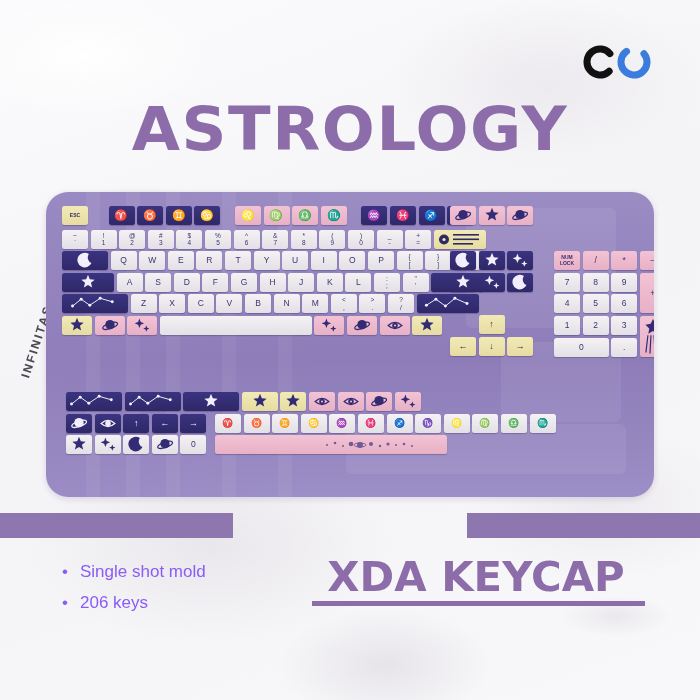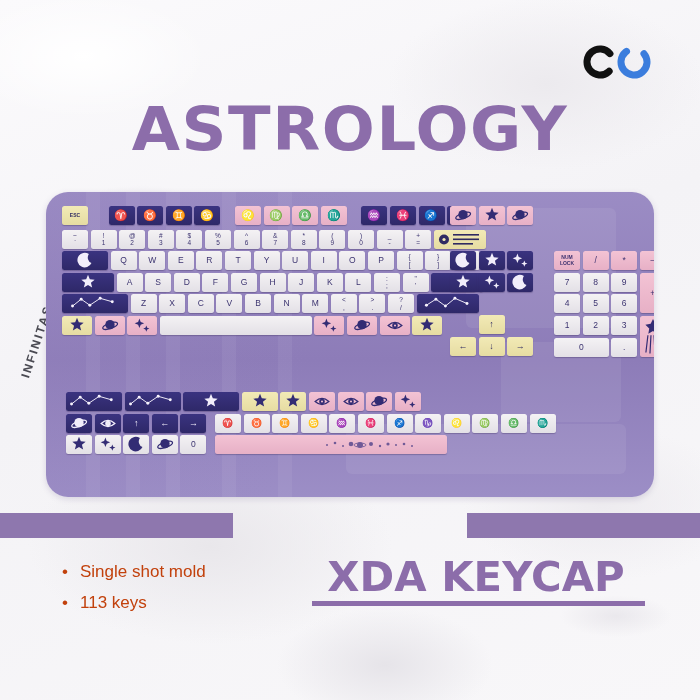--- a/index.html
+++ b/index.html
@@ -185,21 +185,21 @@
     width: 300px;
     margin: 0;
     padding: 0;
     list-style: none;
   }
   #bullets li {
     position: relative;
     padding-left: 22px;
     font-size: 17px;
     line-height: 31px;
-    color: #c2410c;
+    color: #8b5cf6;
     font-weight: normal;
     font-family: "Liberation Sans", sans-serif;
   }
   #bullets li::before {
     content: "\2022";
     position: absolute;
     left: 4px;
     top: 0;
     font-size: 17px;
   }
@@ -863,17 +863,17 @@
         </svg>
       </div>
     </div>
 </div>
 
 <div id="bar-left"></div>
 <div id="bar-right"></div>
 
 <ul id="bullets">
   <li>Single shot mold</li>
-  <li>113 keys</li>
+  <li>206 keys</li>
 </ul>
 
 <div id="subtitle">XDA KEYCAP</div>
 <div id="subtitle-underline"></div>
 
 </body></html>

